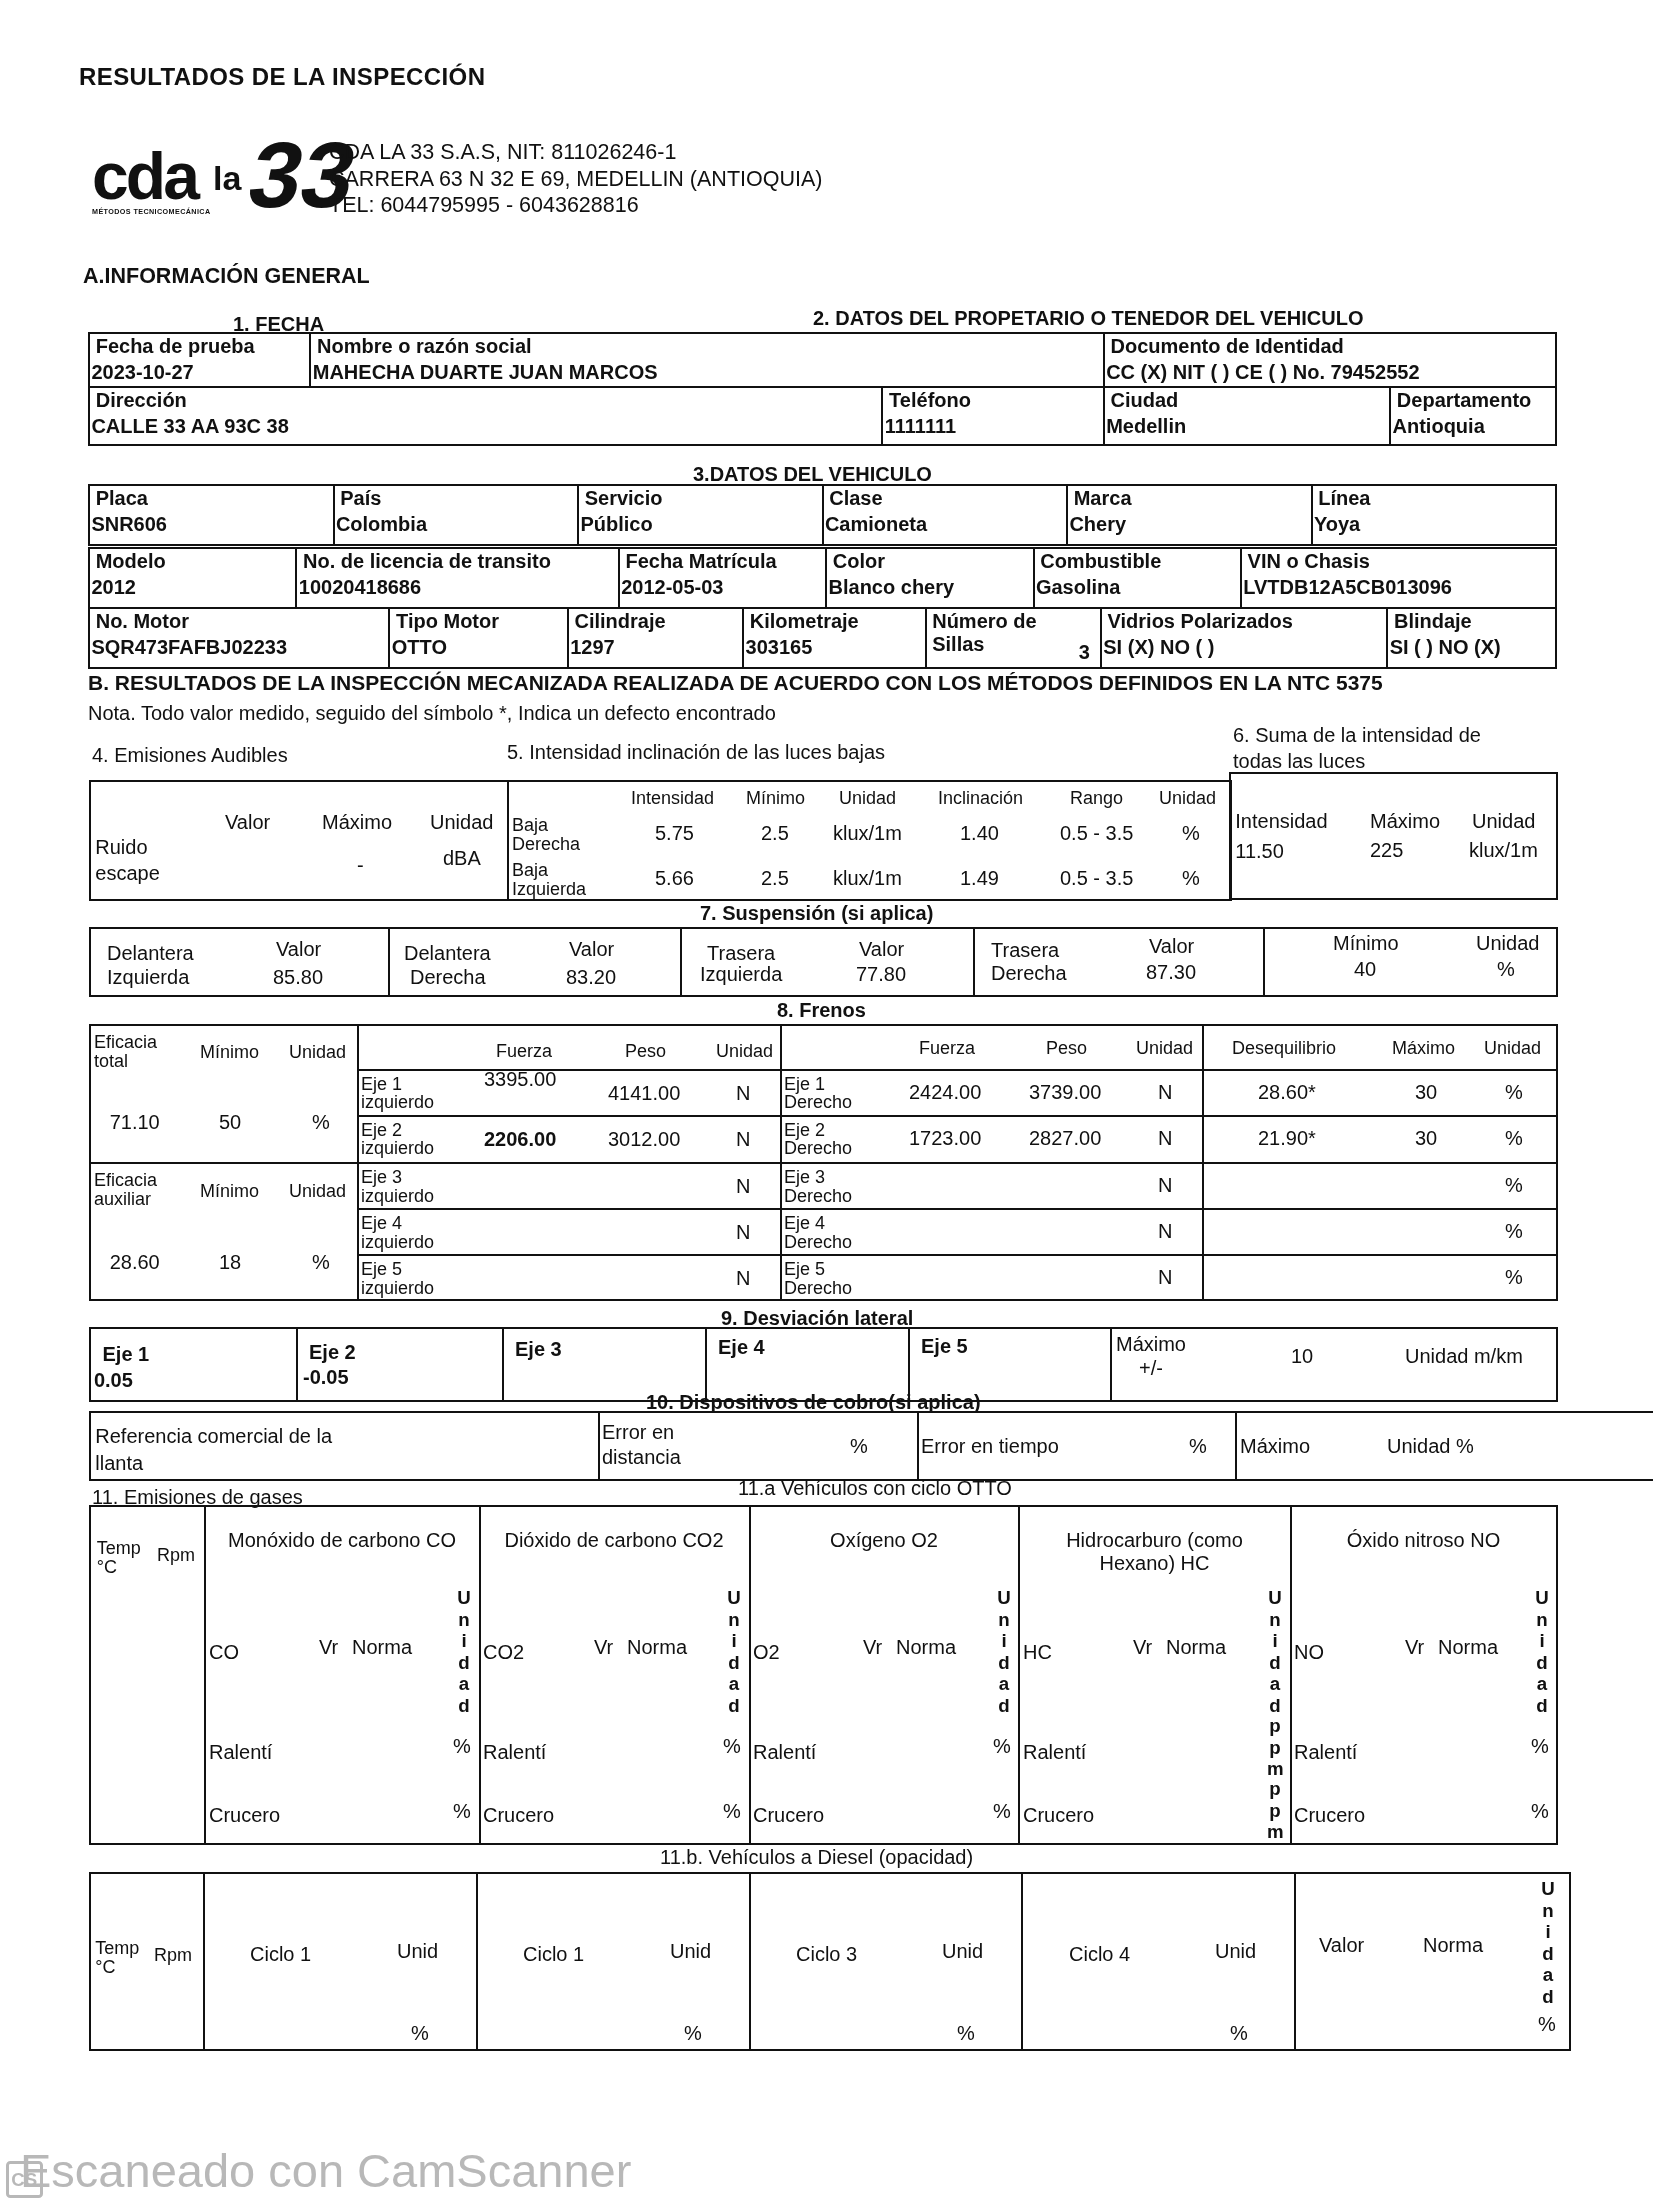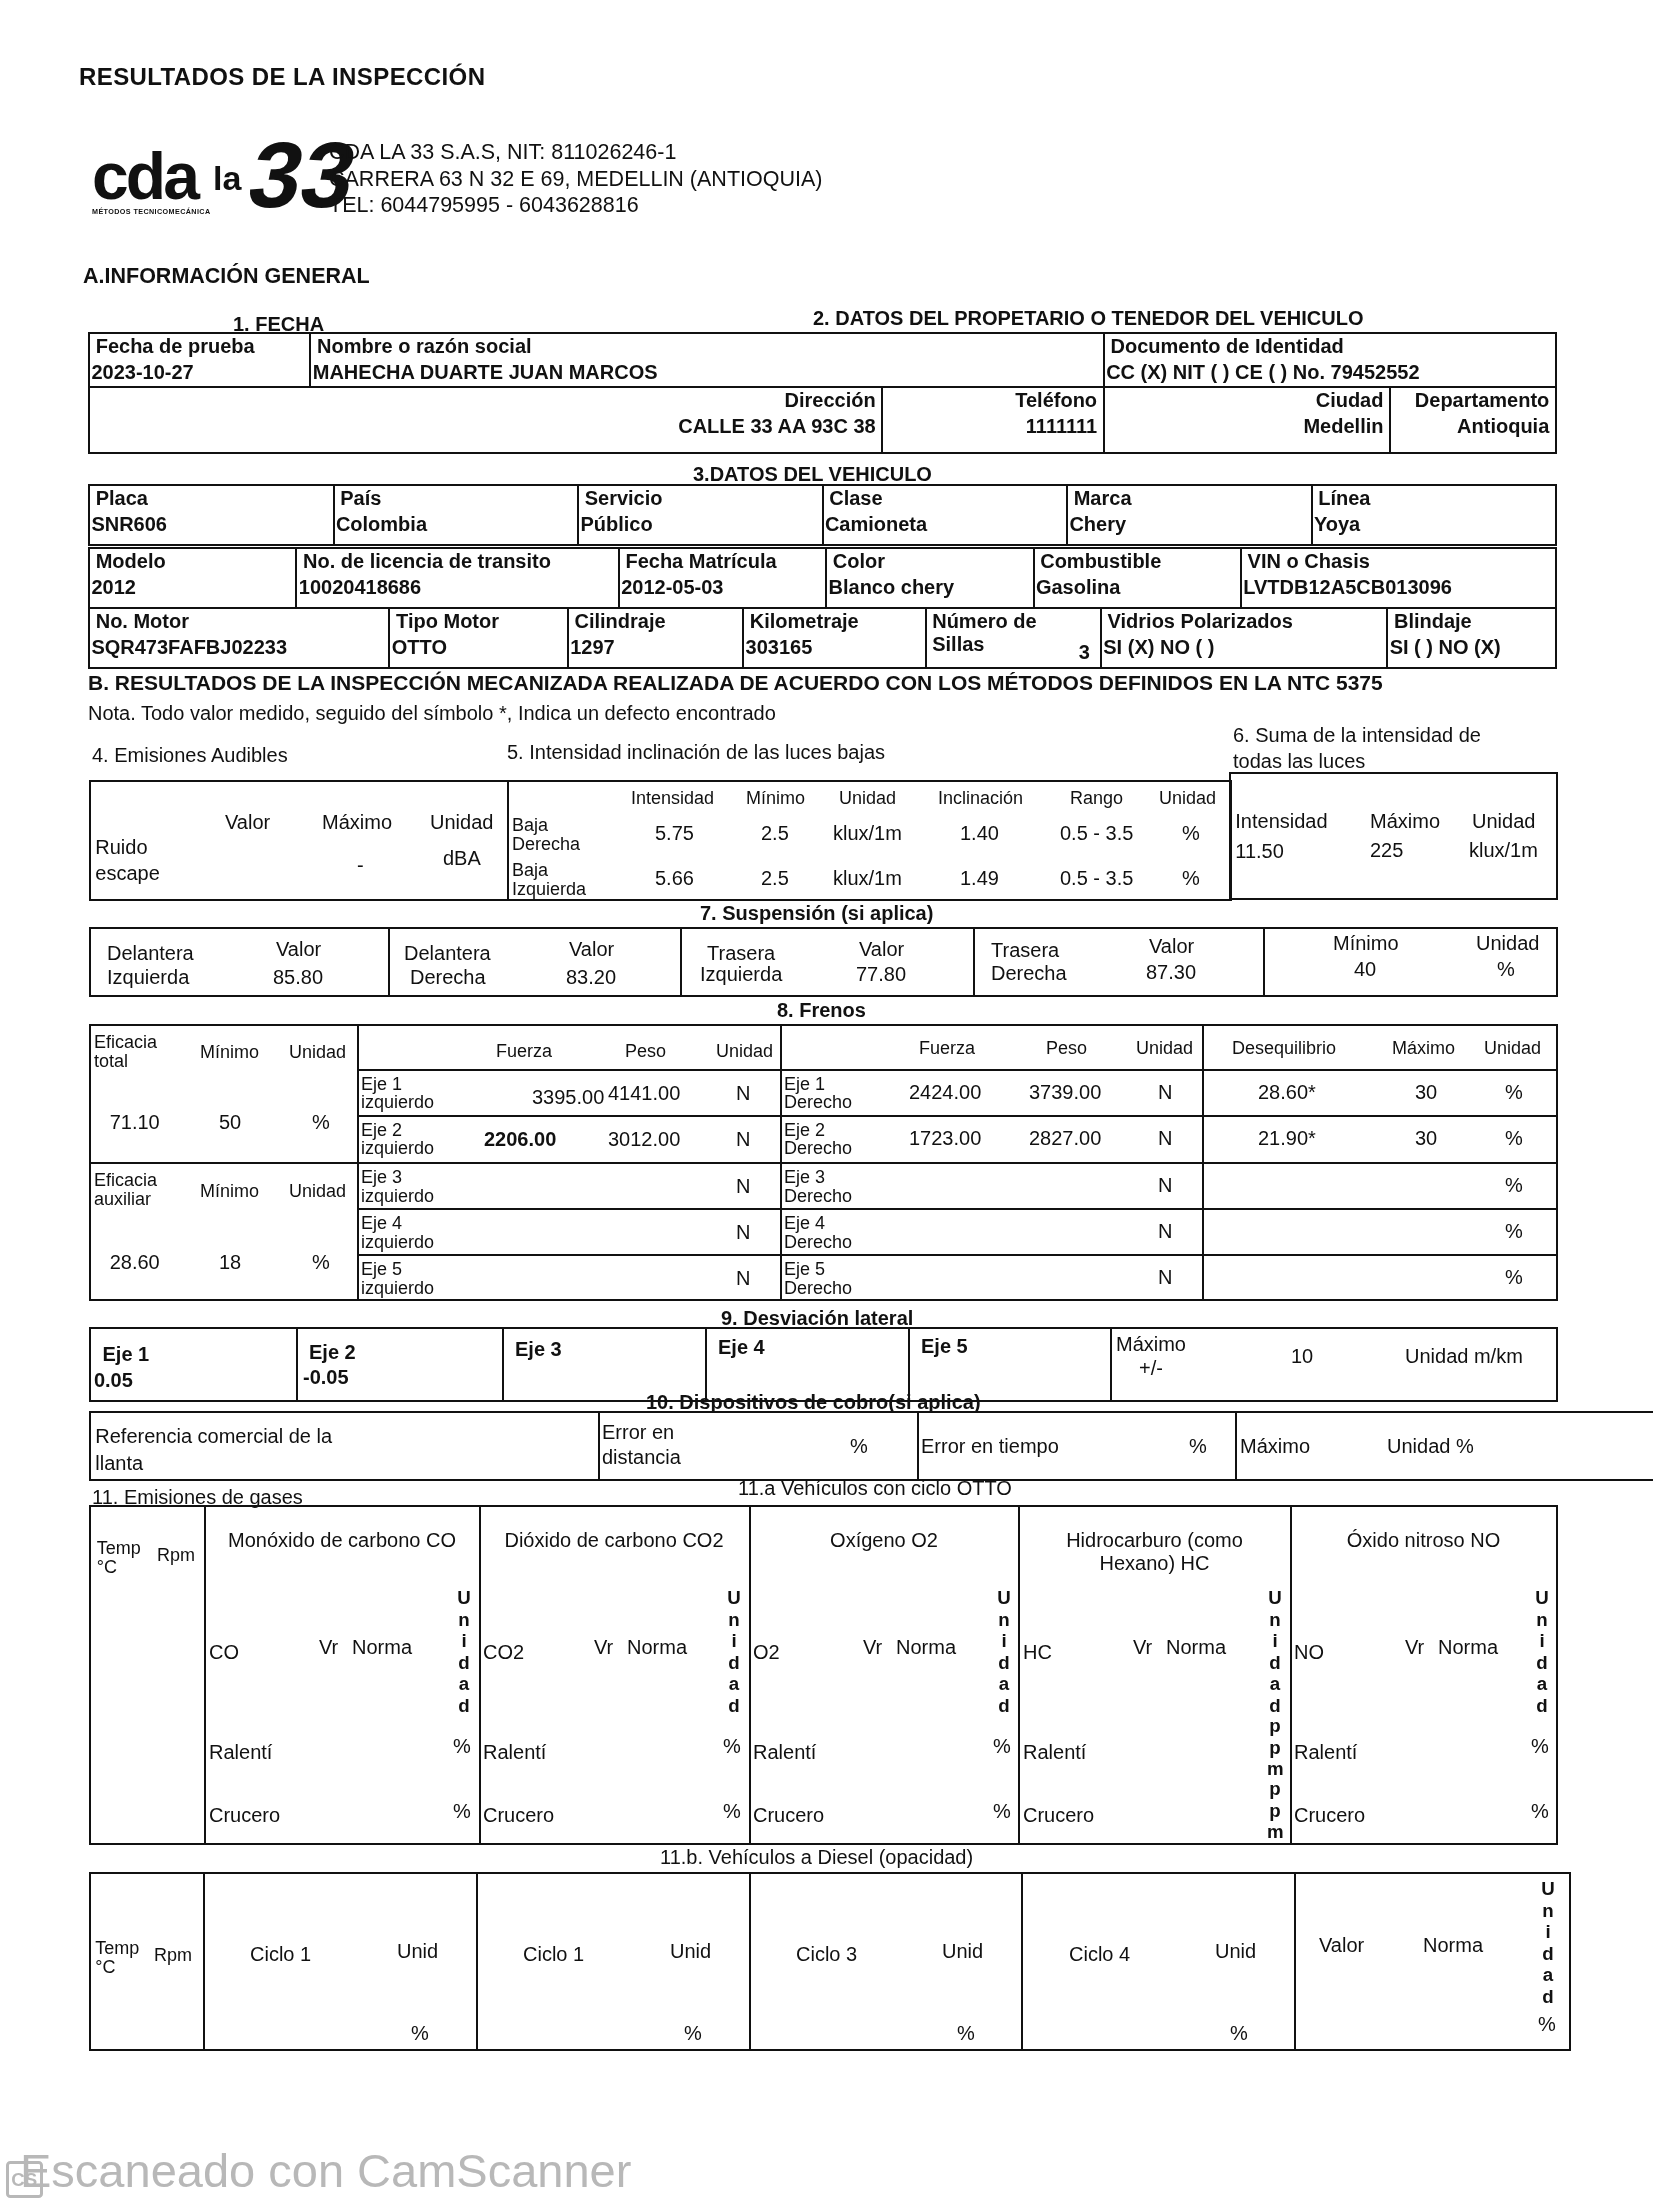--- a/index.html
+++ b/index.html
@@ -59,21 +59,21 @@
     </td>
     <td colspan="2">
       <span class="lbl">Nombre o razón social</span>
       <span class="val">MAHECHA DUARTE JUAN MARCOS</span>
     </td>
     <td colspan="2">
       <span class="lbl">Documento de Identidad</span>
       <span class="val">CC (X) NIT ( ) CE ( ) No. 79452552</span>
     </td>
   </tr>
-  <tr style="height:66px;text-align:right;">
+  <tr style="height:58px;">
     <td colspan="2" style="width:718px;">
       <span class="lbl">Dirección</span>
       <span class="val">CALLE 33 AA 93C 38</span>
     </td>
     <td style="width:208px;">
       <span class="lbl">Teléfono</span>
       <span class="val">1111111</span>
     </td>
     <td style="width:273px;">
       <span class="lbl">Ciudad</span>
@@ -301,21 +301,21 @@
   <div class="ts" style="left:828px;top:13px;">Fuerza</div>
   <div class="ts" style="left:955px;top:13px;">Peso</div>
   <div class="ts" style="left:1045px;top:13px;">Unidad</div>
   <div class="ts" style="left:1141px;top:13px;">Desequilibrio</div>
   <div class="ts" style="left:1301px;top:13px;">Máximo</div>
   <div class="ts" style="left:1393px;top:13px;">Unidad</div>
 
   <div id="frenos-rows">
       <div class="ts" style="left:270px;top:49px;">Eje 1</div>
       <div class="ts" style="left:270px;top:67px;">izquierdo</div>
-      <div class="t" style="left:393px;top:60px;margin-left:48px;">3395.00</div>
+      <div class="t" style="left:393px;top:42px;">3395.00</div>
       <div class="t" style="left:517px;top:56px;">4141.00</div>
       <div class="t" style="left:645px;top:56px;">N</div>
       <div class="ts" style="left:693px;top:49px;">Eje 1</div>
       <div class="ts" style="left:693px;top:67px;">Derecho</div>
       <div class="t" style="left:818px;top:55px;">2424.00</div>
       <div class="t" style="left:938px;top:55px;">3739.00</div>
       <div class="t" style="left:1067px;top:55px;">N</div>
       <div class="t" style="left:1167px;top:55px;">28.60*</div>
       <div class="t" style="left:1324px;top:55px;">30</div>
       <div class="t" style="left:1414px;top:55px;">%</div>

